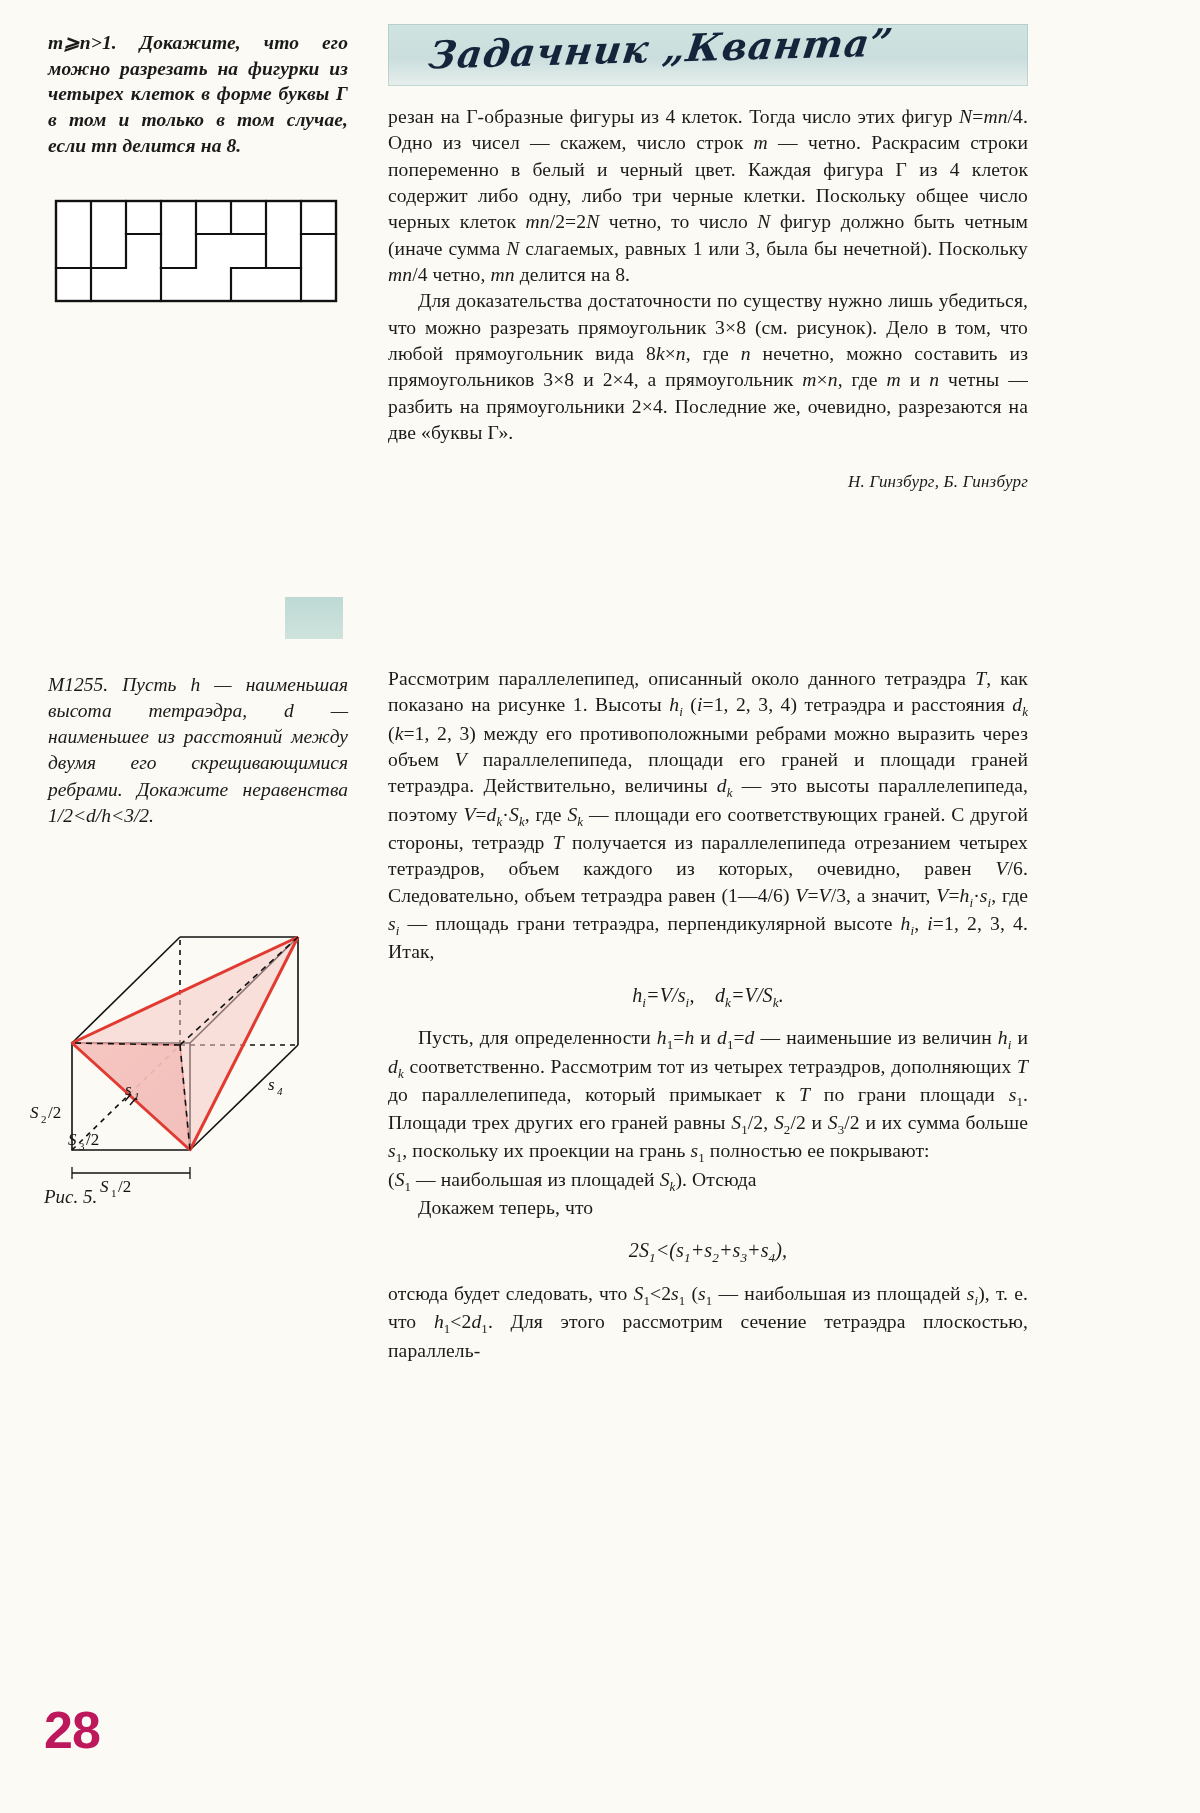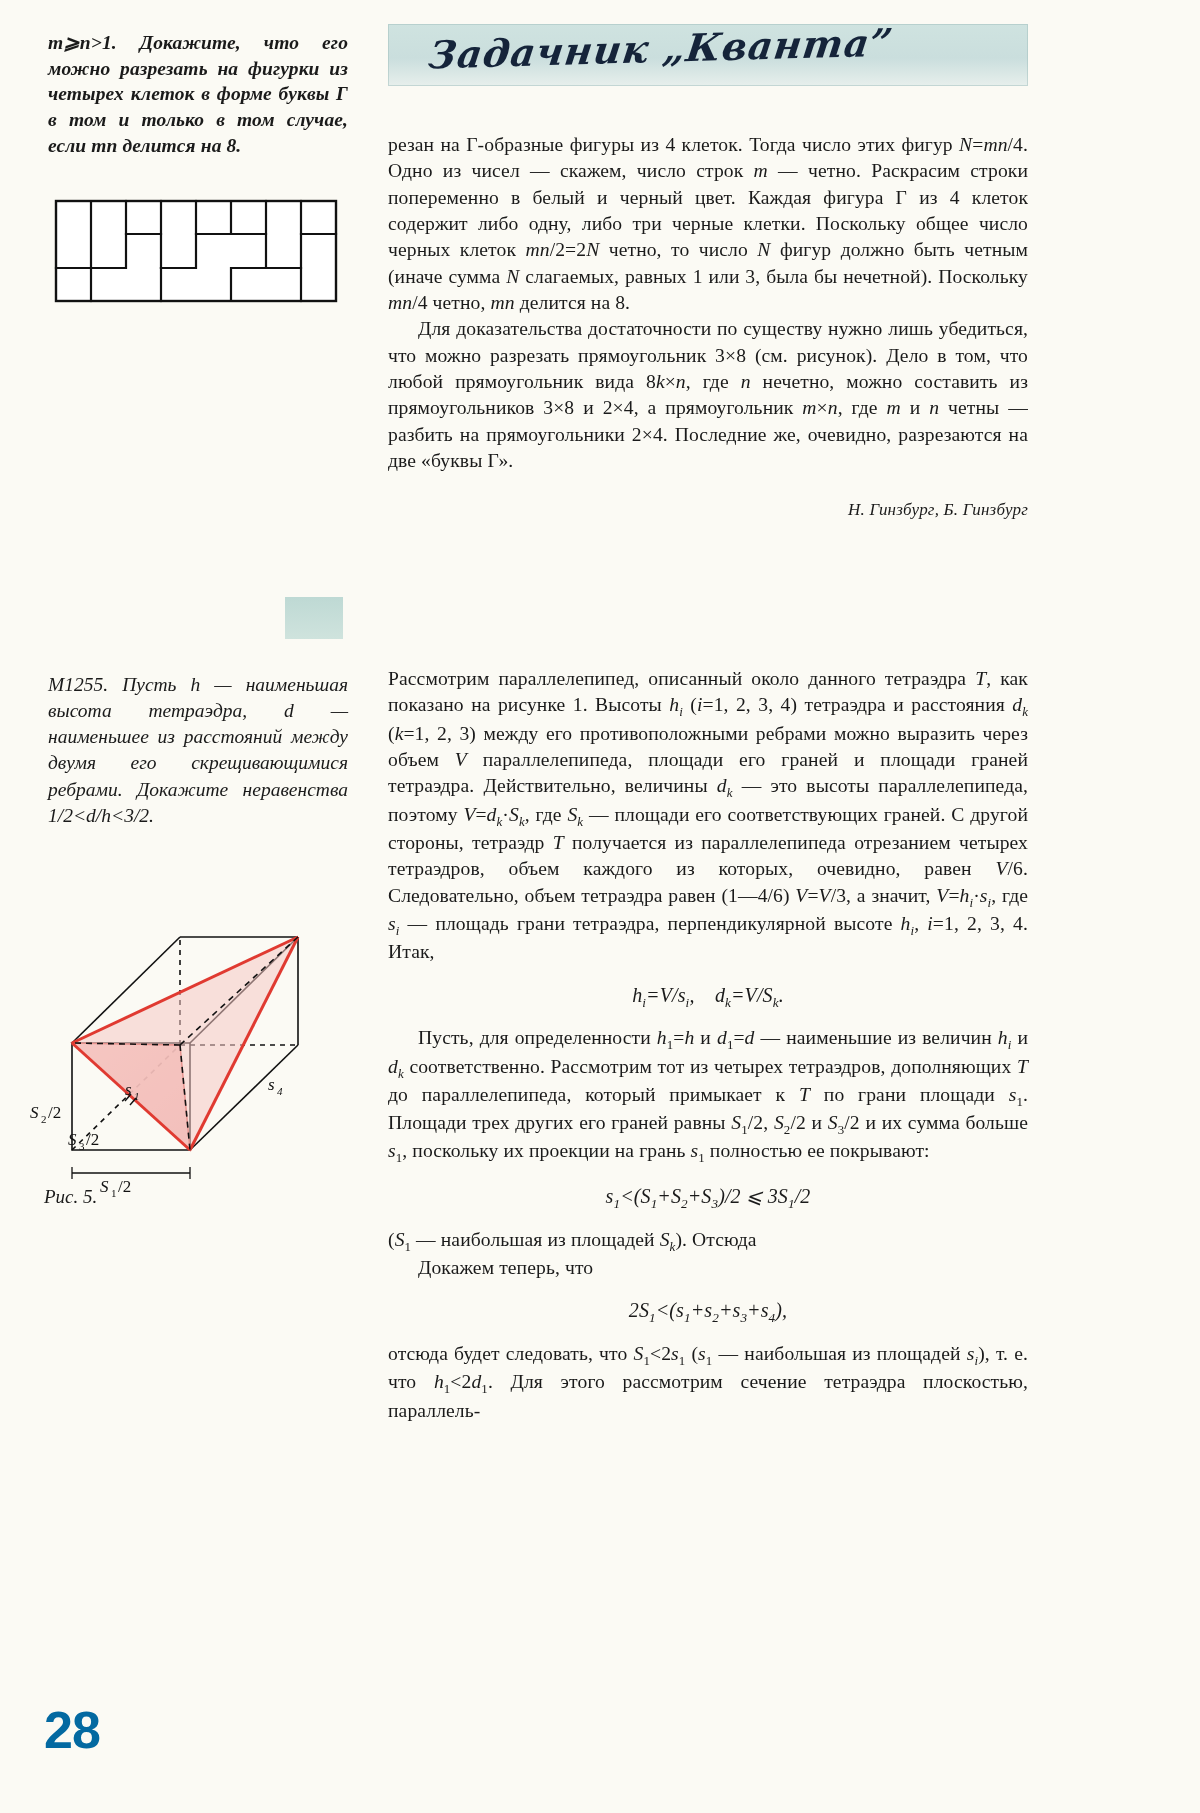--- a/index.html
+++ b/index.html
@@ -148,21 +148,21 @@
 
   
   .page-number {
     position: absolute;
     left: 44px;
     top: 1700px;
     font-family: "Liberation Sans", sans-serif;
     font-weight: bold;
     font-size: 52px;
     letter-spacing: -1px;
-    color: #0369a1;
+    color: #be185d;
     text-align: right;
   }
 
   sub { font-size: 0.66em; }
 </style>
 </head>
 <body>
 
 <div class="page">
 
@@ -192,21 +192,21 @@
           <path d="M37,69 L37,102"></path>
         </g>
       </svg>
     </div>
   </div>
 
   <div class="masthead">
     <div class="masthead-text">Задачник „Кванта”</div>
   </div>
 
-  <div class="col-right" style="top:104px;margin-top:28px;">
+  <div class="col-right" style="top:104px;">
     <div class="body-text">
       <p>резан на Г-образные фигуры из 4 клеток. Тогда число этих фигур <i>N</i>=<i>mn</i>/4. Одно из чисел — скажем, число строк <i>m</i> — четно. Раскрасим строки попеременно в белый и черный цвет. Каждая фигура Г из 4 клеток содержит либо одну, либо три черные клетки. Поскольку общее число черных клеток <i>mn</i>/2=2<i>N</i> четно, то число <i>N</i> фигур должно быть четным (иначе сумма <i>N</i> слагаемых, равных 1 или 3, была бы нечетной). Поскольку <i>mn</i>/4 четно, <i>mn</i> делится на 8.</p>
       <p class="ind">Для доказательства достаточности по существу нужно лишь убедиться, что можно разрезать прямоугольник 3×8 (см. рисунок). Дело в том, что любой прямоугольник вида 8<i>k</i>×<i>n</i>, где <i>n</i> нечетно, можно составить из прямоугольников 3×8 и 2×4, а прямоугольник <i>m</i>×<i>n</i>, где <i>m</i> и <i>n</i> четны — разбить на прямоугольники 2×4. Последние же, очевидно, разрезаются на две «буквы Г».</p>
     </div>
     <div class="signature">Н. Гинзбург, Б. Гинзбург</div>
   </div>
 
   <div class="teal-square"></div>
 
   <div class="m1255">
@@ -284,21 +284,20 @@
   <div class="fig1-caption">Рис. 5.</div>
 
   <div class="col-right-2">
     <div class="body-text">
       <p>Рассмотрим параллелепипед, описанный около данного тетраэдра <i>T</i>, как показано на рисунке 1. Высоты <i>h<sub>i</sub></i> (<i>i</i>=1, 2, 3, 4) тетраэдра и расстояния <i>d<sub>k</sub></i> (<i>k</i>=1, 2, 3) между его противоположными ребрами можно выразить через объем <i>V</i> параллелепипеда, площади его граней и площади граней тетраэдра. Действительно, величины <i>d<sub>k</sub></i> — это высоты параллелепипеда, поэтому <i>V</i>=<i>d<sub>k</sub></i>·<i>S<sub>k</sub></i>, где <i>S<sub>k</sub></i> — площади его соответствующих граней. С другой стороны, тетраэдр <i>T</i> получается из параллелепипеда отрезанием четырех тетраэдров, объем каждого из которых, очевидно, равен <i>V</i>/6. Следовательно, объем тетраэдра равен (1—4/6) <i>V</i>=<i>V</i>/3, а значит, <i>V</i>=<i>h<sub>i</sub></i>·<i>s<sub>i</sub></i>, где <i>s<sub>i</sub></i> — площадь грани тетраэдра, перпендикулярной высоте <i>h<sub>i</sub></i>, <i>i</i>=1, 2, 3, 4. Итак,</p>
 
       <div class="formula"><i>h<sub>i</sub></i>=<i>V</i>/<i>s<sub>i</sub></i>,&nbsp;&nbsp;&nbsp; <i>d<sub>k</sub></i>=<i>V</i>/<i>S<sub>k</sub></i>.</div>
 
       <p class="ind">Пусть, для определенности <i>h</i><sub>1</sub>=<i>h</i> и <i>d</i><sub>1</sub>=<i>d</i> — наименьшие из величин <i>h<sub>i</sub></i> и <i>d<sub>k</sub></i> соответственно. Рассмотрим тот из четырех тетраэдров, дополняющих <i>T</i> до параллелепипеда, который примыкает к <i>T</i> по грани площади <i>s</i><sub>1</sub>. Площади трех других его граней равны <i>S</i><sub>1</sub>/2, <i>S</i><sub>2</sub>/2 и <i>S</i><sub>3</sub>/2 и их сумма больше <i>s</i><sub>1</sub>, поскольку их проекции на грань <i>s</i><sub>1</sub> полностью ее покрывают:</p>
 
-      <div class="formula"><i>s</i><sub>1</sub>&lt;(<i>S</i><sub>1</sub>+<i>S</i><sub>2</sub>+<i>S</i><sub>3</sub>)/2&nbsp;⩽&nbsp;3<i>S</i><sub>1</sub>/2</div>
 
       <p>(<i>S</i><sub>1</sub> — наибольшая из площадей <i>S<sub>k</sub></i>). Отсюда</p>
 
 
       <p class="ind">Докажем теперь, что</p>
 
       <div class="formula">2<i>S</i><sub>1</sub>&lt;(<i>s</i><sub>1</sub>+<i>s</i><sub>2</sub>+<i>s</i><sub>3</sub>+<i>s</i><sub>4</sub>),</div>
 
       <p>отсюда будет следовать, что <i>S</i><sub>1</sub>&lt;2<i>s</i><sub>1</sub> (<i>s</i><sub>1</sub> — наибольшая из площадей <i>s<sub>i</sub></i>), т. е. что <i>h</i><sub>1</sub>&lt;2<i>d</i><sub>1</sub>. Для этого рассмотрим сечение тетраэдра плоскостью, параллель-</p>
     </div>

